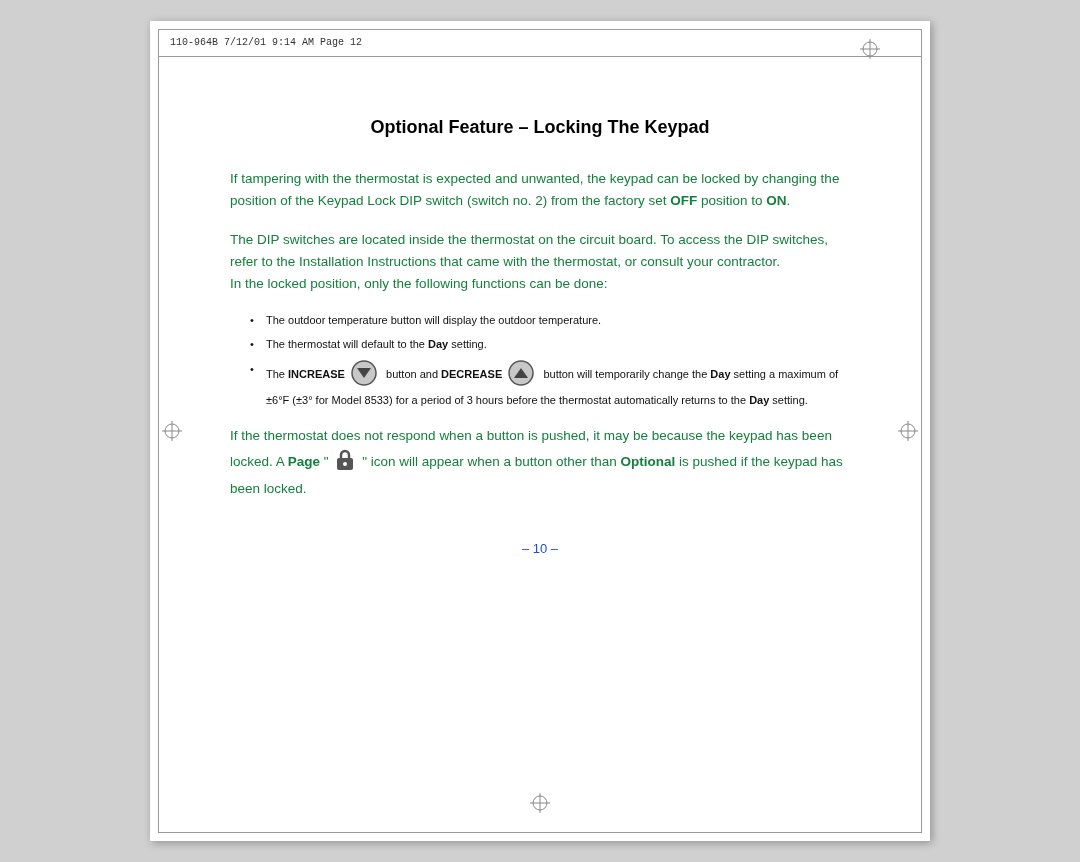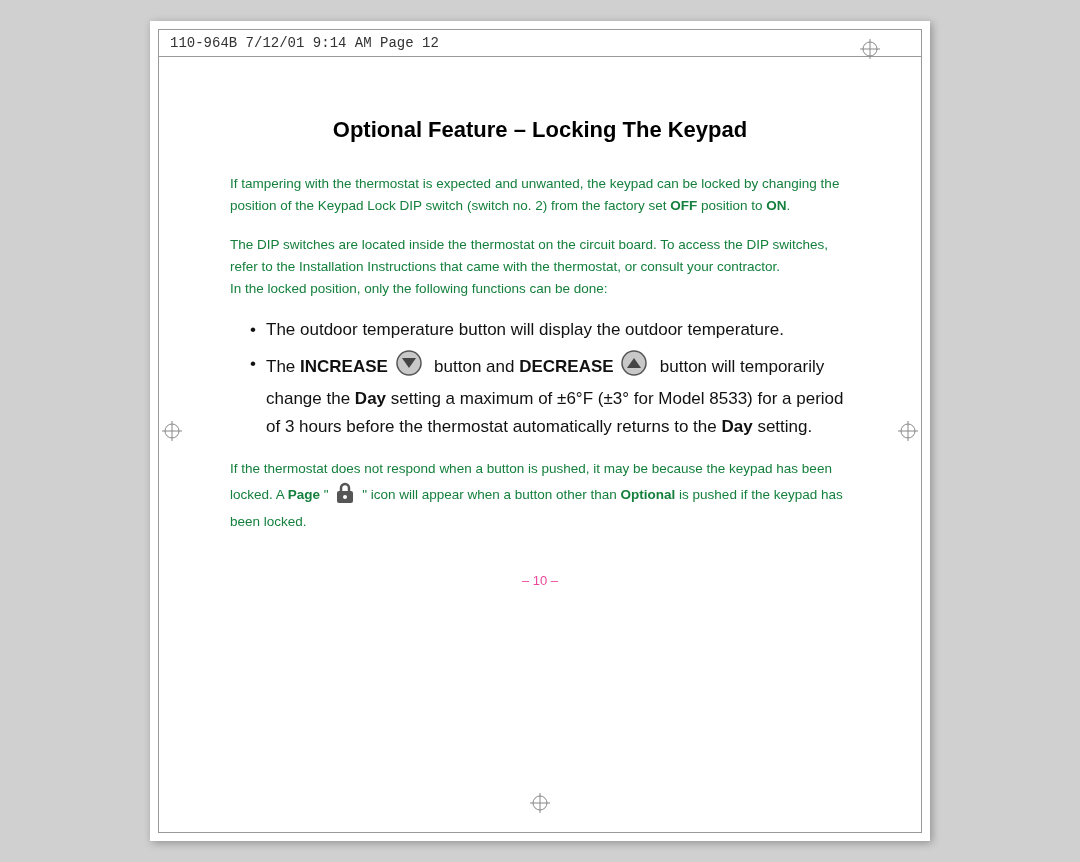--- a/index.html
+++ b/index.html
@@ -42,21 +42,21 @@
       left: 8px;
       right: 8px;
       height: 28px;
       border-bottom: 1px solid #999;
       display: flex;
       align-items: center;
       padding: 0 12px;
     }
 
     .header-text {
-      font-size: 14px;
+      font-size: 10px;
       color: #333;
       font-family: 'Courier New', monospace;
     }
 
     .crosshair-top-right {
       position: absolute;
       top: 18px;
       right: 50px;
       width: 20px;
       height: 20px;
@@ -88,21 +88,21 @@
       width: 20px;
       height: 20px;
     }
 
     .content-area {
       padding: 60px 80px 60px 80px;
       margin-top: 36px;
     }
 
     .page-title {
-      font-size: 22px;
+      font-size: 18px;
       font-weight: bold;
       text-align: center;
       margin-bottom: 30px;
       font-family: Arial, sans-serif;
       color: #000;
     }
 
     .body-text {
       font-size: 13.5px;
       line-height: 1.65;
@@ -115,21 +115,21 @@
       font-weight: bold;
     }
 
     .bullet-list {
       list-style: none;
       margin: 0 0 16px 0;
       padding: 0 0 0 20px;
     }
 
     .bullet-list li {
-      font-size: 17px;
+      font-size: 11px;
       line-height: 1.65;
       color: #111;
       margin-bottom: 6px;
       position: relative;
       padding-left: 16px;
       font-family: Arial, sans-serif;
     }
 
     .bullet-list li::before {
       content: "•";
@@ -146,21 +146,21 @@
 
     .lock-icon {
       display: inline-block;
       vertical-align: middle;
       margin: 0 2px;
     }
 
     .page-number {
       text-align: center;
       font-size: 13px;
-      color: #ec4899;
+      color: #1d4ed8;
       margin-top: 40px;
       font-family: Arial, sans-serif;
     }
 
     
     svg.crosshair {
       width: 20px;
       height: 20px;
     }
   </style>
@@ -218,20 +218,23 @@
 
     <p class="body-text">
       The DIP switches are located inside the thermostat on the circuit board. To access the DIP switches,
       refer to the Installation Instructions that came with the thermostat, or consult your contractor.<br>
       In the locked position, only the following functions can be done:
     </p>
 
     <ul class="bullet-list">
       <li>
         <span>The outdoor temperature button will display the outdoor temperature.</span>
+      </li>
+      <li>
+        <span>The thermostat will default to the <strong>Day</strong> setting.</span>
       </li>
       <li>
         <span>
           The <strong>INCREASE</strong>
           <span class="inline-icon">
             <svg width="26" height="26" viewBox="0 0 26 26">
               <circle cx="13" cy="13" r="12" fill="#c8c8c8" stroke="#555" stroke-width="1.5"></circle>
               <polygon points="13,18 6,8 20,8" fill="#444"></polygon>
             </svg>
           </span>

